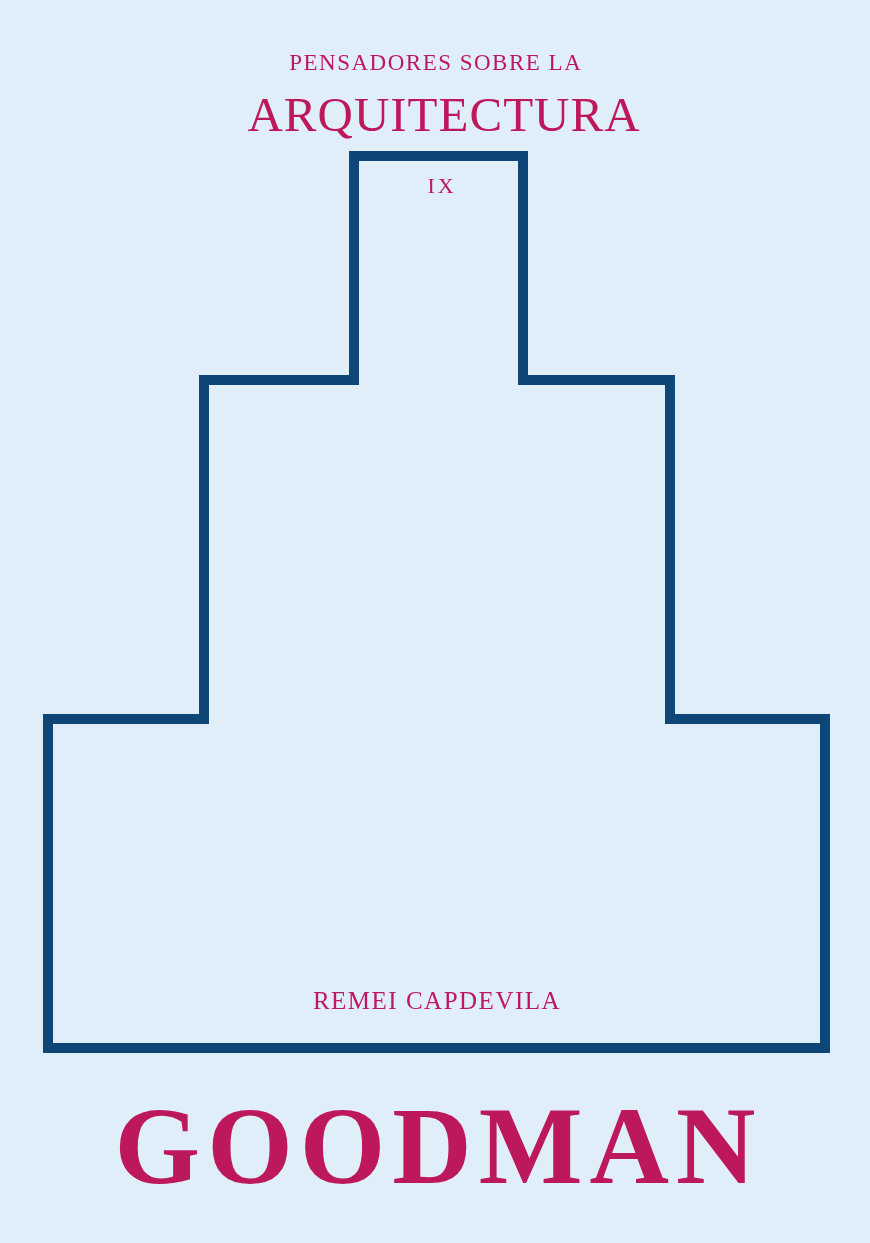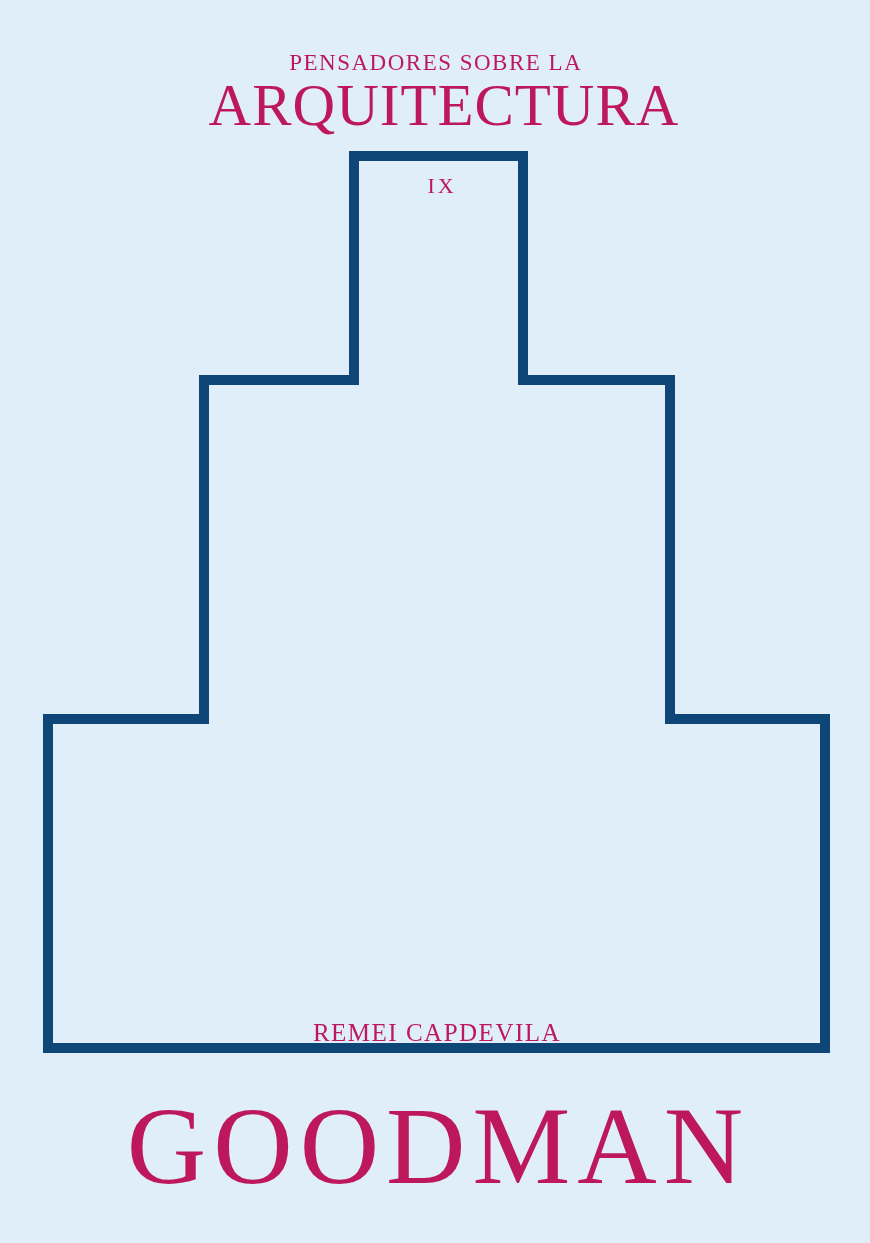--- a/index.html
+++ b/index.html
@@ -30,42 +30,43 @@
     line-height: 1;
     white-space: nowrap;
   }
   .series-label {
     top: 51px;
     font-size: 23px;
     letter-spacing: 1.5px;
     padding-left: 1.5px; 
   }
   .series-title {
-    top: 76px;
-    font-size: 59px;
+    top: 90px;
+    font-size: 49px;
     letter-spacing: 1px;
     padding-left: 18px;
   }
   .volume-number {
     top: 175px;
     font-size: 22px;
     letter-spacing: 3px;
     padding-left: 14px;
   }
   .author-name {
-    top: 1020px;
+    top: 988px;
     font-size: 25px;
     letter-spacing: 1.5px;
     padding-left: 4px;
   }
   .book-title {
     top: 1091px;
     font-size: 110px;
     letter-spacing: 7px;
     padding-left: 7px;
+    font-weight: bold;
   }
 </style>
 </head>
 <body style="background: rgb(224, 238, 250);">
 
 <div class="cover" id="cover" style="background: rgb(224, 238, 250); color: #be185d;">
 
   <svg class="outline-svg" viewBox="0 0 870 1243" xmlns="http://www.w3.org/2000/svg" aria-hidden="true">
     <path d="M354 156 H523 V380 H670 V719 H825 V1048 H48 V719 H204 V380 H354 Z" fill="none" stroke-width="10" stroke-linejoin="miter" stroke-miterlimit="10" stroke="#0e4678"></path>
   </svg>

